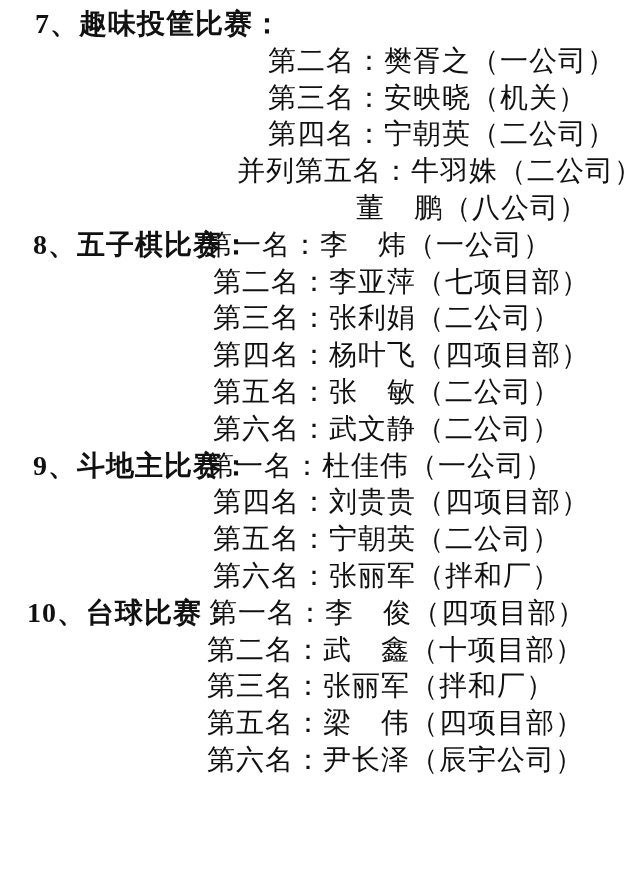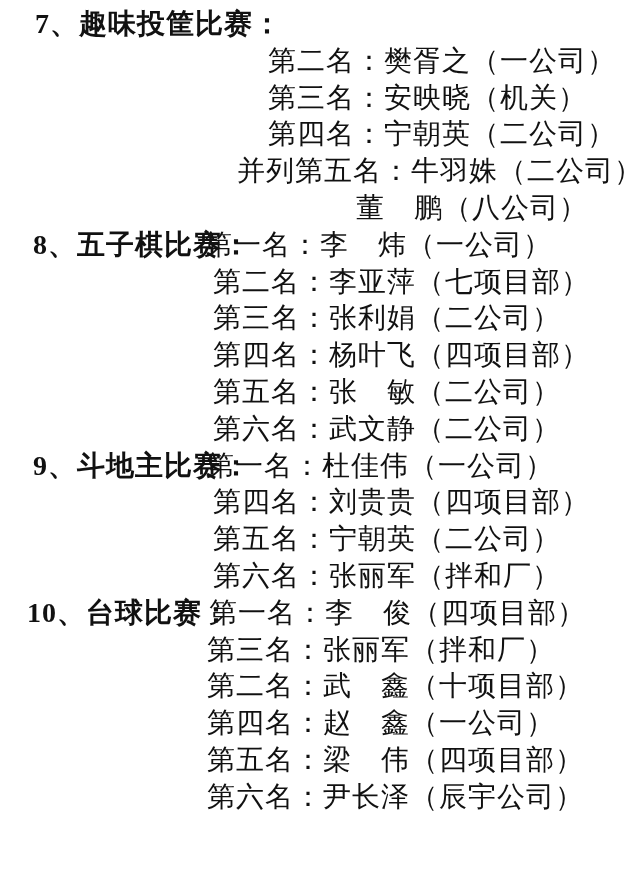--- a/index.html
+++ b/index.html
@@ -81,27 +81,24 @@
   </div>
   <div class="row">
     <span class="entry" style="left:213px"><span>第六名：</span><span>张丽军</span><span>（拌和厂）</span></span>
   </div>
 
   <div class="row">
     <span class="hdr" style="left:27px"><span>10、</span><span>台球比赛：</span></span>
     <span class="entry" style="left:209px"><span>第一名：</span><span>李　俊</span><span>（四项目部）</span></span>
   </div>
   <div class="row">
-    <span class="entry" style="left:207px"><span>第三名：</span><span>张丽军</span><span>（拌和厂）</span></span>
-  </div>
-  <div class="row">
     <span class="entry" style="left:207px"><span>第二名：</span><span>武　鑫</span><span>（十项目部）</span></span>
   </div>
   <div class="row">
-    <span class="entry" style="left:207px"><span>第四名：</span><span>赵　鑫</span><span>（一公司）</span></span>
+    <span class="entry" style="left:207px"><span>第三名：</span><span>张丽军</span><span>（拌和厂）</span></span>
   </div>
   <div class="row">
     <span class="entry" style="left:207px"><span>第五名：</span><span>梁　伟</span><span>（四项目部）</span></span>
   </div>
   <div class="row">
     <span class="entry" style="left:207px"><span>第六名：</span><span>尹长泽</span><span>（辰宇公司）</span></span>
   </div>
 
 </div>
 

